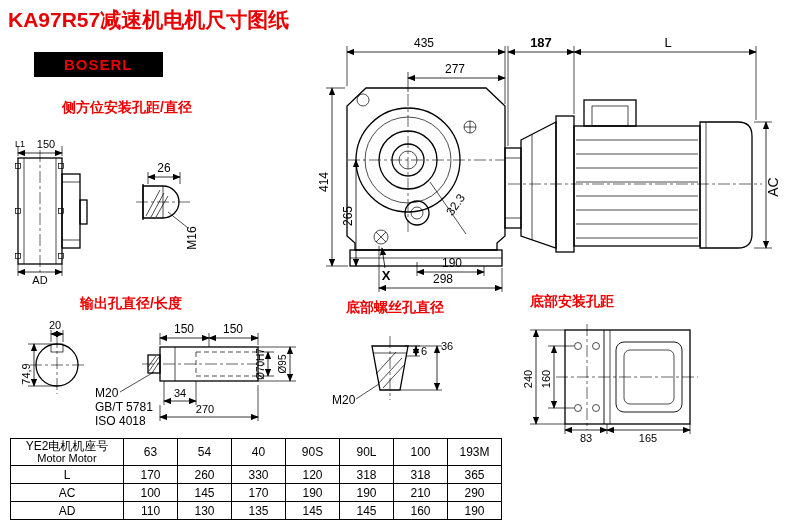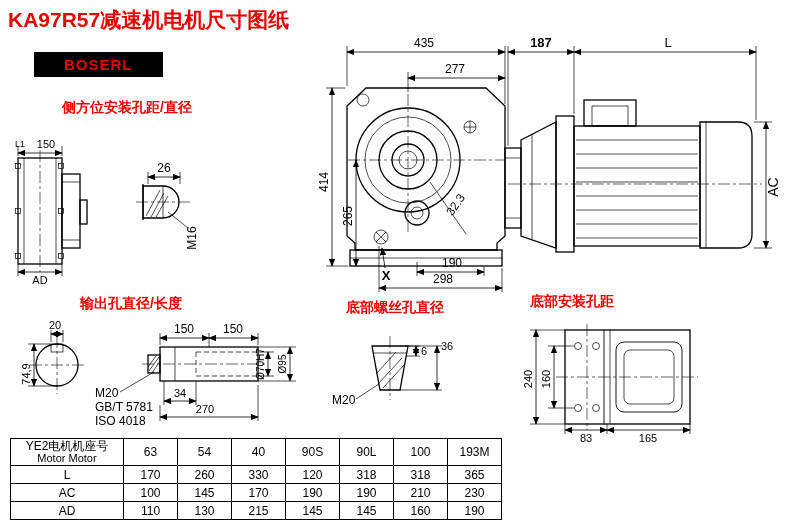--- a/index.html
+++ b/index.html
@@ -317,27 +317,27 @@
     <td>365</td>
   </tr>
   <tr>
     <td>AC</td>
     <td>100</td>
     <td>145</td>
     <td>170</td>
     <td>190</td>
     <td>190</td>
     <td>210</td>
-    <td>230</td>
+    <td>290</td>
   </tr>
   <tr>
     <td>AD</td>
     <td>110</td>
     <td>130</td>
-    <td>215</td>
+    <td>135</td>
     <td>145</td>
     <td>145</td>
     <td>160</td>
     <td>190</td>
   </tr>
 </tbody>
     </table>
 
 </div>
 

